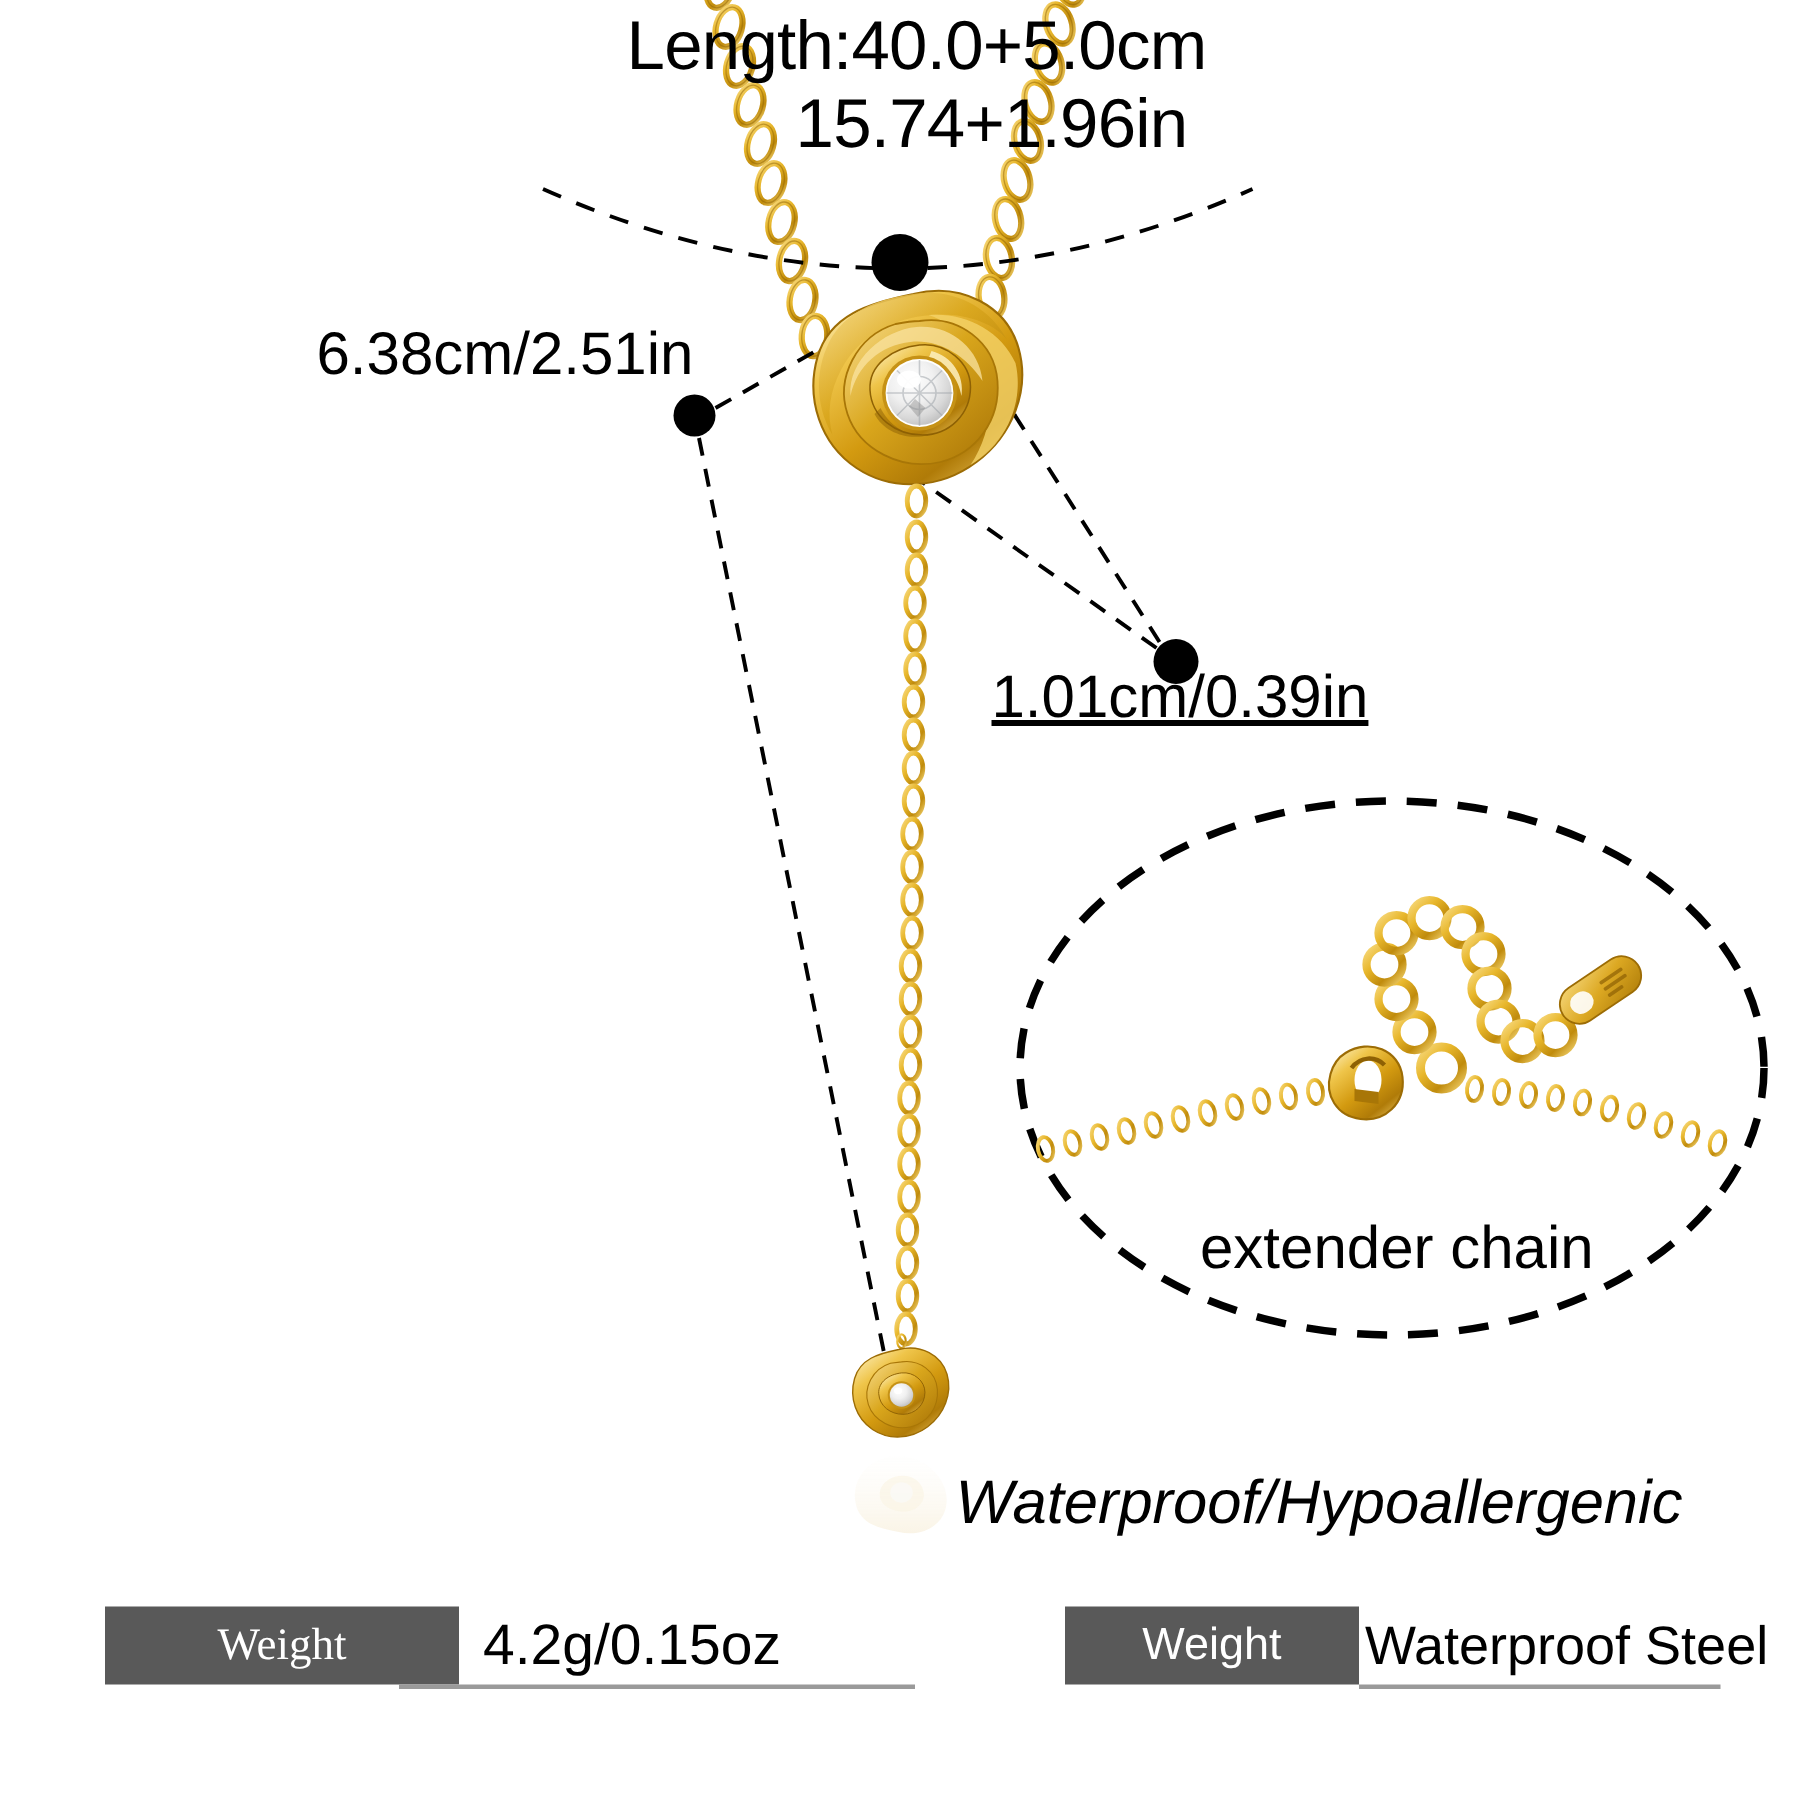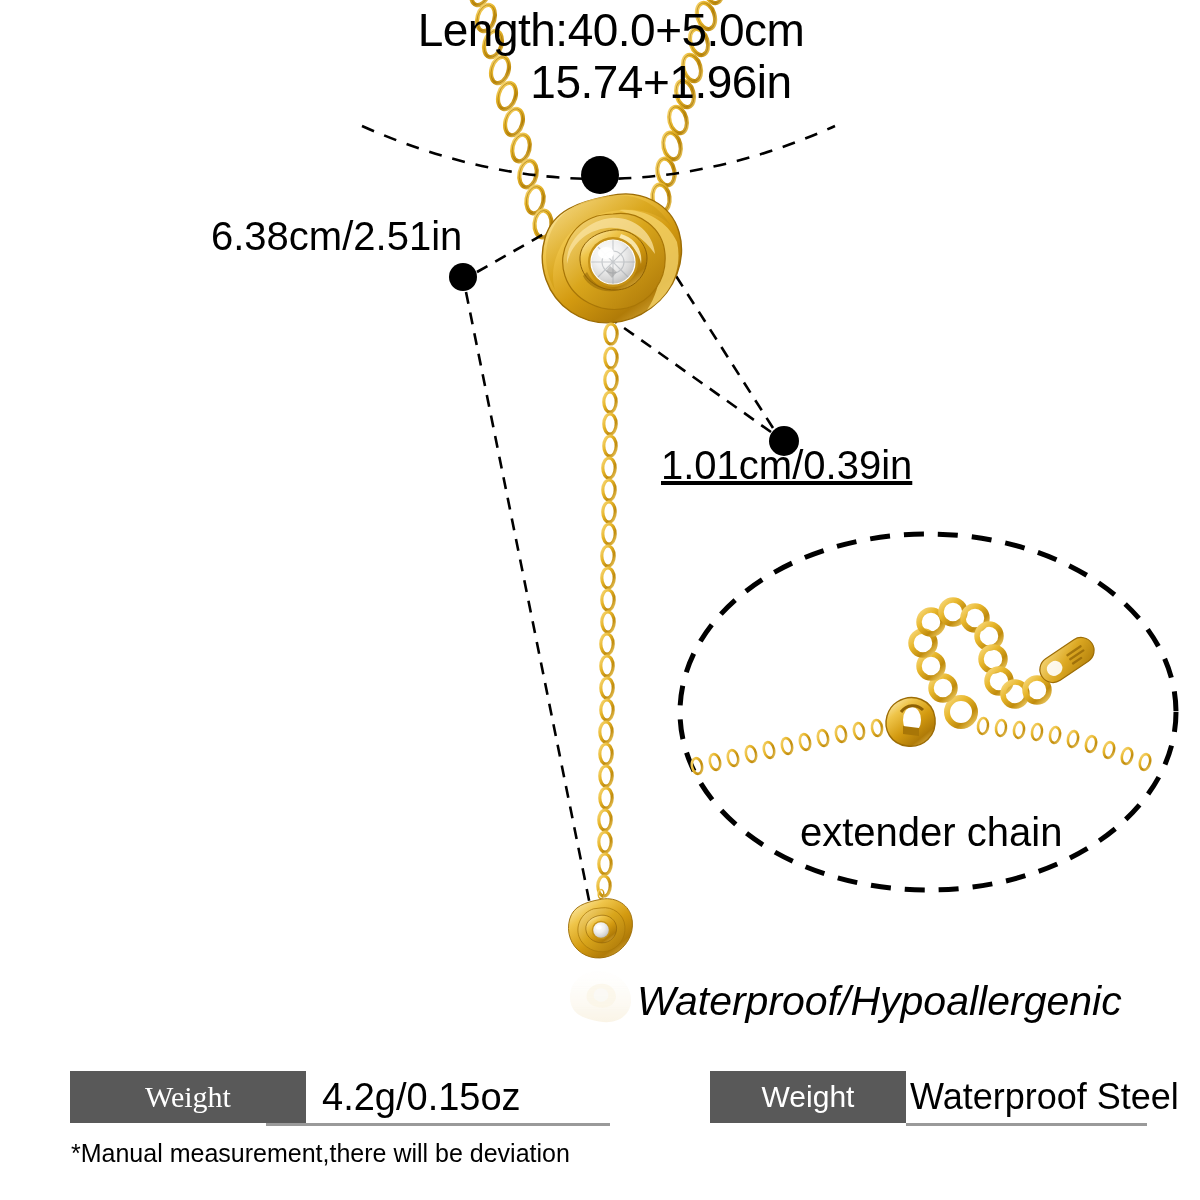--- a/index.html
+++ b/index.html
@@ -477,15 +477,14 @@
     <div class="spec-val">4.2g/0.15oz</div>
     <div class="spec-underline"></div>
   </div>
 
   <div class="abs spec-row" id="spec-metal">
     <div class="spec-tag">Weight</div>
     <div class="spec-val">Waterproof Steel</div>
     <div class="spec-underline"></div>
   </div>
 
-  <div class="abs" id="footnote">*Manual measurement,there will be deviation</div>
 
 </div>
 
 </body></html>

